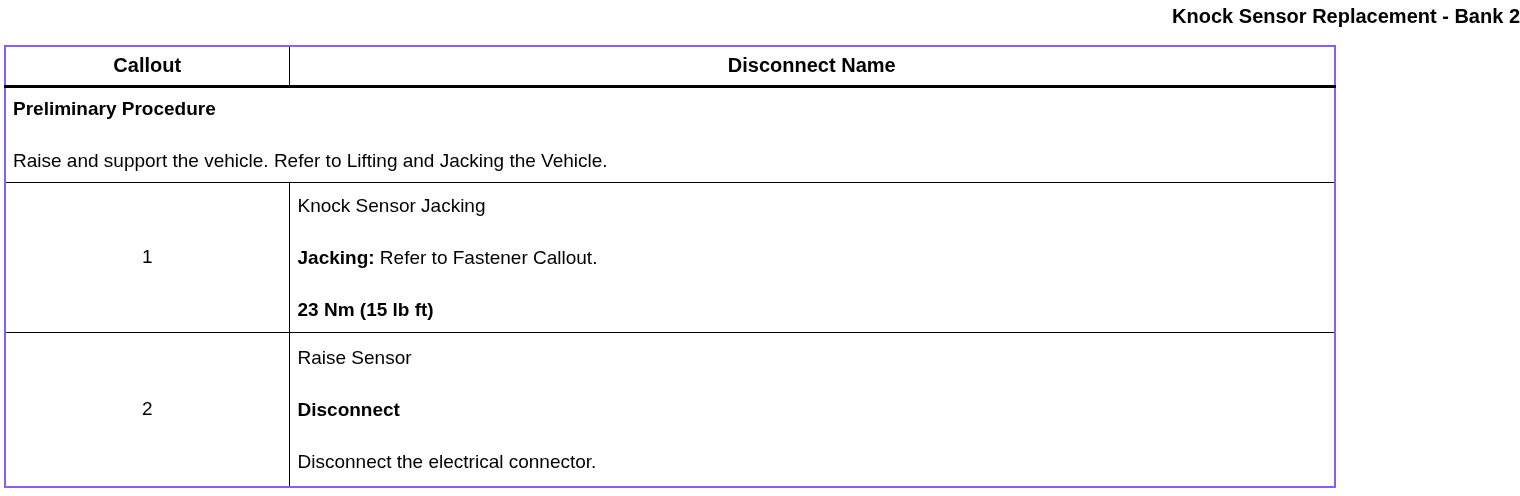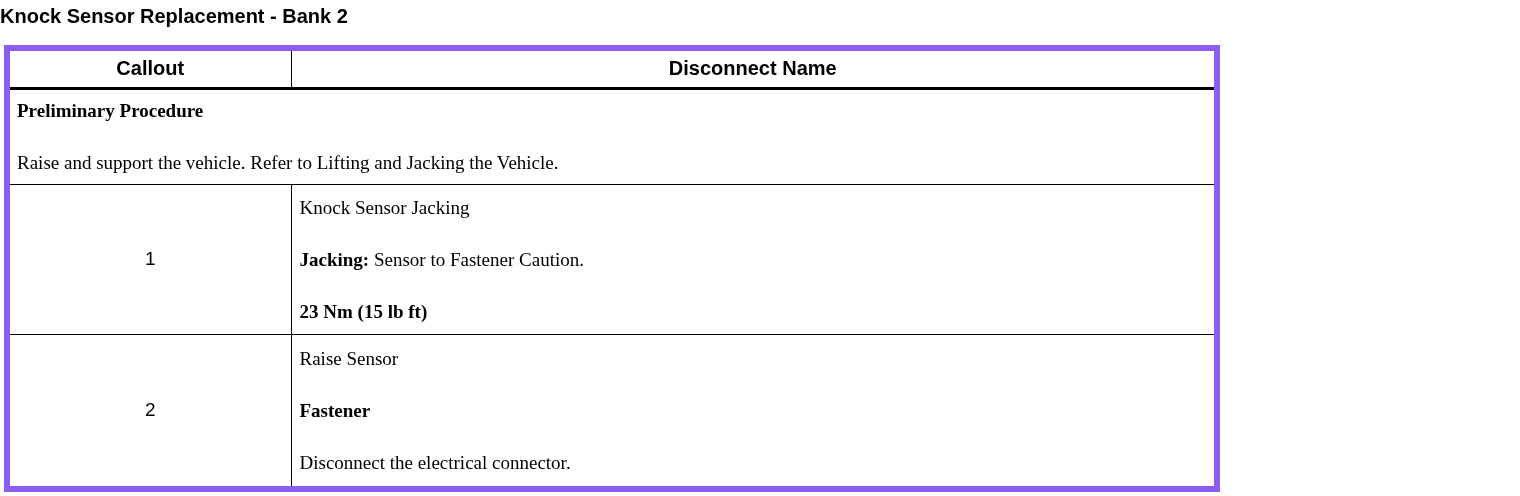--- a/index.html
+++ b/index.html
@@ -11,32 +11,32 @@
     font-size: 19px;
   }
   .page {
     width: 1520px;
     height: 496px;
     box-sizing: border-box;
     overflow: hidden;
     background: #ffffff;
   }
   .title {
-    text-align: left;
+    text-align: right;
     font-weight: bold;
     font-size: 20px;
     padding-top: 5px;
     line-height: 23px;
   }
   table.proc-table {
     border-collapse: collapse;
     table-layout: fixed;
-    width: 1216px;
+    width: 1332px;
     margin: 17px 4px 0 4px;
-    border: 6px solid #8b5cf6;
+    border: 2px solid #8b5cf6;
   }
   col.col-callout { width: 284px; }
   th, td {
     border: 1px solid #000000;
     box-sizing: border-box;
   }
   th {
     font-weight: bold;
     font-size: 20px;
     text-align: center;
@@ -57,21 +57,20 @@
   }
   .component-cell {
     vertical-align: middle;
     padding: 10px 10px 10px 8px;
   }
   .row-1 { height: 150px; }
   .row-2 { height: 155px; }
   p {
     margin: 0 0 29px 0;
     line-height: 23px;
-    font-family: Liberation Serif, serif;
   }
   p:last-child { margin-bottom: 0; }
   .bold { font-weight: bold; }
 </style>
 </head>
 <body>
 
 <div class="page">
 
   <div class="title">Knock Sensor Replacement - Bank 2</div>
@@ -92,29 +91,29 @@
         <td colspan="2" class="prelim-cell">
           <p class="bold">Preliminary Procedure</p>
           <p>Raise and support the vehicle. Refer to Lifting and Jacking the Vehicle.</p>
         </td>
       </tr>
 
       <tr class="row-1">
         <td class="callout-cell">1</td>
         <td class="component-cell">
           <p>Knock Sensor Jacking</p>
-          <p><span class="bold">Jacking:</span><span> Sensor to Fastener Caution.</span></p>
+          <p><span class="bold">Jacking:</span><span> Refer to Fastener Callout.</span></p>
           <p class="bold">23 Nm (15 lb ft)</p>
         </td>
       </tr>
 
       <tr class="row-2">
         <td class="callout-cell">2</td>
         <td class="component-cell">
           <p>Raise Sensor</p>
-          <p class="bold">Fastener</p>
+          <p class="bold">Disconnect</p>
           <p>Disconnect the electrical connector.</p>
         </td>
       </tr>
     </tbody>
   </table>
 
 </div>
 
 </body></html>

